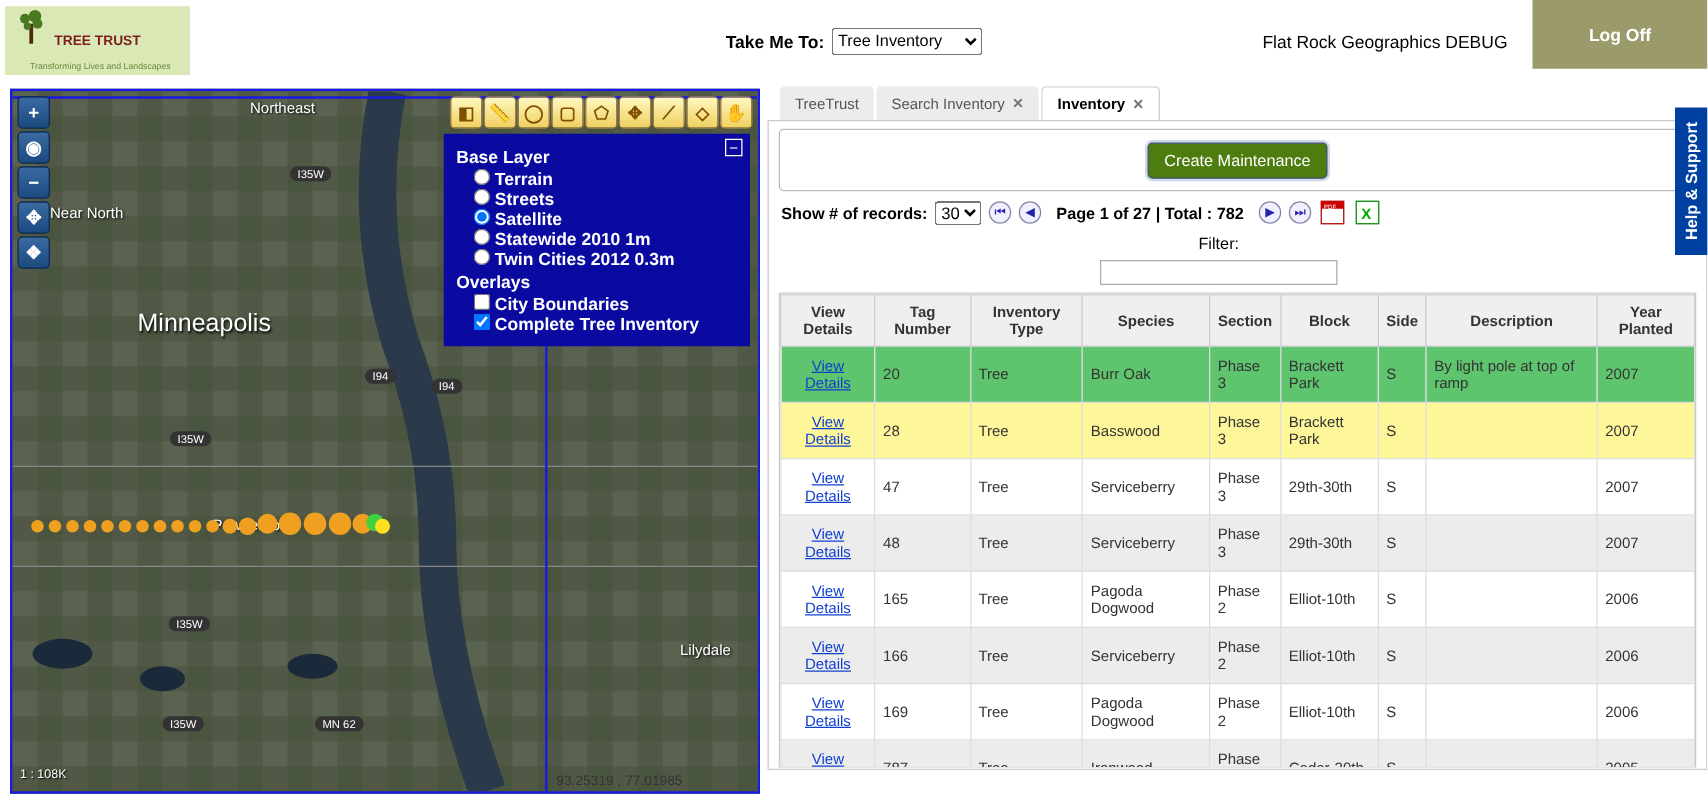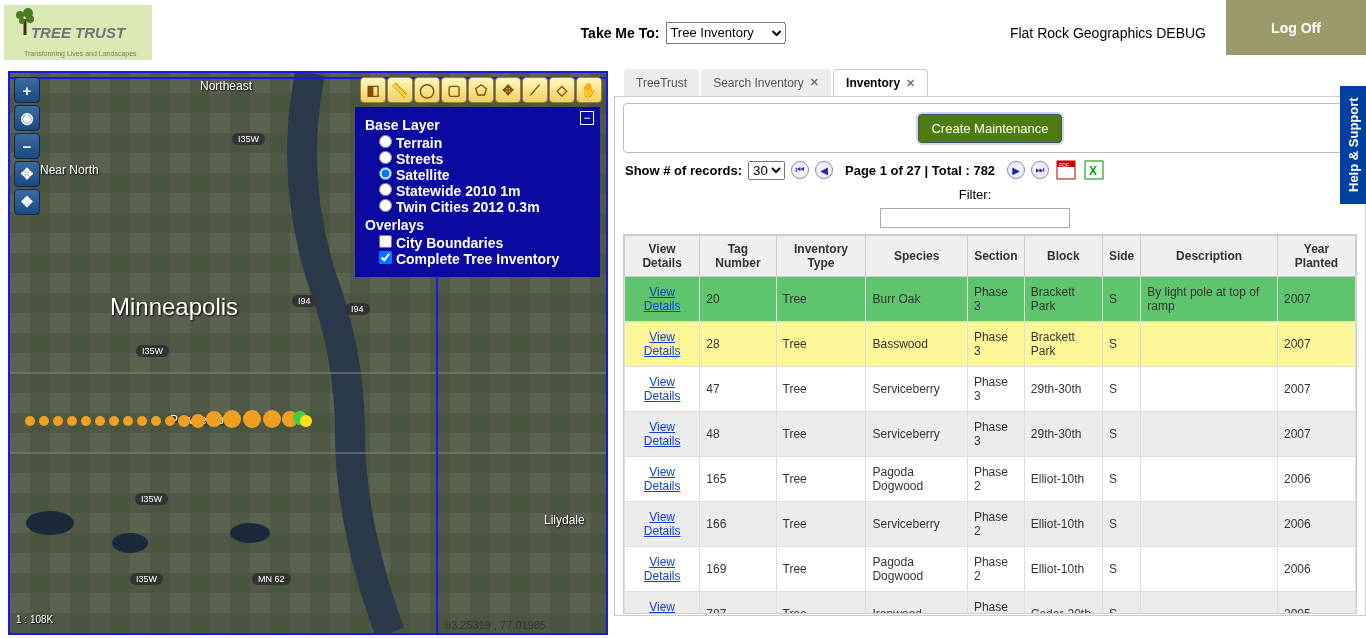--- a/index.html
+++ b/index.html
@@ -1,19 +1,19 @@
 <!DOCTYPE html>
 <html><head>
 <meta charset="utf-8">
 <style>
 * { box-sizing: border-box; margin: 0; padding: 0; font-family: Arial, sans-serif; }
 body { width:1366px; height:638px; background:#fff; overflow:hidden; position:relative; }
 .header { height:65px; display:flex; align-items:center; position:relative; }
 .logo { width:148px; height:55px; background:#d9e8b5; margin-left:4px; display:flex; align-items:center; justify-content:center; position:relative; }
-.logo-text { font-size:15px; font-weight:bold; color:#737373;font-style:italic; }
+.logo-text { font-size:11px; font-weight:bold; color:#7f1d1d; }
 .logo-sub { font-size:7px; color:#6a8a3f; position:absolute; bottom:3px; left:20px; }
 .logo-tree { position:absolute; left:6px; top:2px; width:30px; height:30px; }
 .take-section { position:absolute; left:50%; transform:translateX(-50%); display:flex; align-items:center; gap:6px; font-size:14px; }
 .take-section label { font-weight:bold; }
 .take-select { font-size:13px; height:22px; width:120px; }
 .debug-label { position:absolute; right:160px; font-size:14px; }
 .logoff-btn { position:absolute; right:0; top:0; width:140px; height:55px; background:#9a9a6b; color:#fff; display:flex; align-items:center; justify-content:center; font-size:14px; font-weight:bold; cursor:pointer; }
 .body-row { display:flex; height:570px; }
 .map-pane { width:600px; margin:6px 6px 0 8px; border:2px solid #1a1ae0; position:relative; background:#4a5a3a; overflow:hidden; }
 .map-bg { position:absolute; inset:0; background:#4c5c3c; }
@@ -97,21 +97,21 @@
         <ellipse cx="40" cy="450" rx="24" ry="12" fill="#1a2a3a"></ellipse>
         <ellipse cx="120" cy="470" rx="18" ry="10" fill="#1a2a3a"></ellipse>
         <ellipse cx="240" cy="460" rx="20" ry="10" fill="#1a2a3a"></ellipse>
         <path d="M300 0 Q280 100 310 200 Q340 280 340 360 Q340 450 380 560" stroke="#2a3a4a" stroke-width="30" fill="none"></path>
         <line x1="0" y1="300" x2="600" y2="300" stroke="#888" stroke-width="1"></line>
         <line x1="0" y1="380" x2="600" y2="380" stroke="#888" stroke-width="1"></line>
       </svg>
     </div>
     <div class="hline" style="top:4px"></div>
     <div class="divider" style="top:160px"></div>
-    <div class="map-label" style="left:100px;top:175px;font-size:24px;margin-top:45px;">Minneapolis</div>
+    <div class="map-label" style="left:100px;top:175px;font-size:20px;">Minneapolis</div>
     <div id="map-text-labels">
         <div class="map-label" style="left: 170px; top: 6px; font-size: 12px; margin-left: 20px;">Northeast</div>
         <div class="map-label" style="left: 30px; top: 90px; font-size: 12px;">Near North</div>
         <div class="map-label" style="left: 160px; top: 340px; font-size: 12px;">Powderhorn</div>
         <div class="map-label" style="left: 534px; top: 440px; font-size: 12px;">Lilydale</div>
       </div>
     <div id="map-road-labels">
         <div class="road-label" style="left: 222px; top: 60px;">I35W</div>
         <div class="road-label" style="left: 282px; top: 222px;">I94</div>
         <div class="road-label" style="left: 335px; top: 230px;">I94</div>

